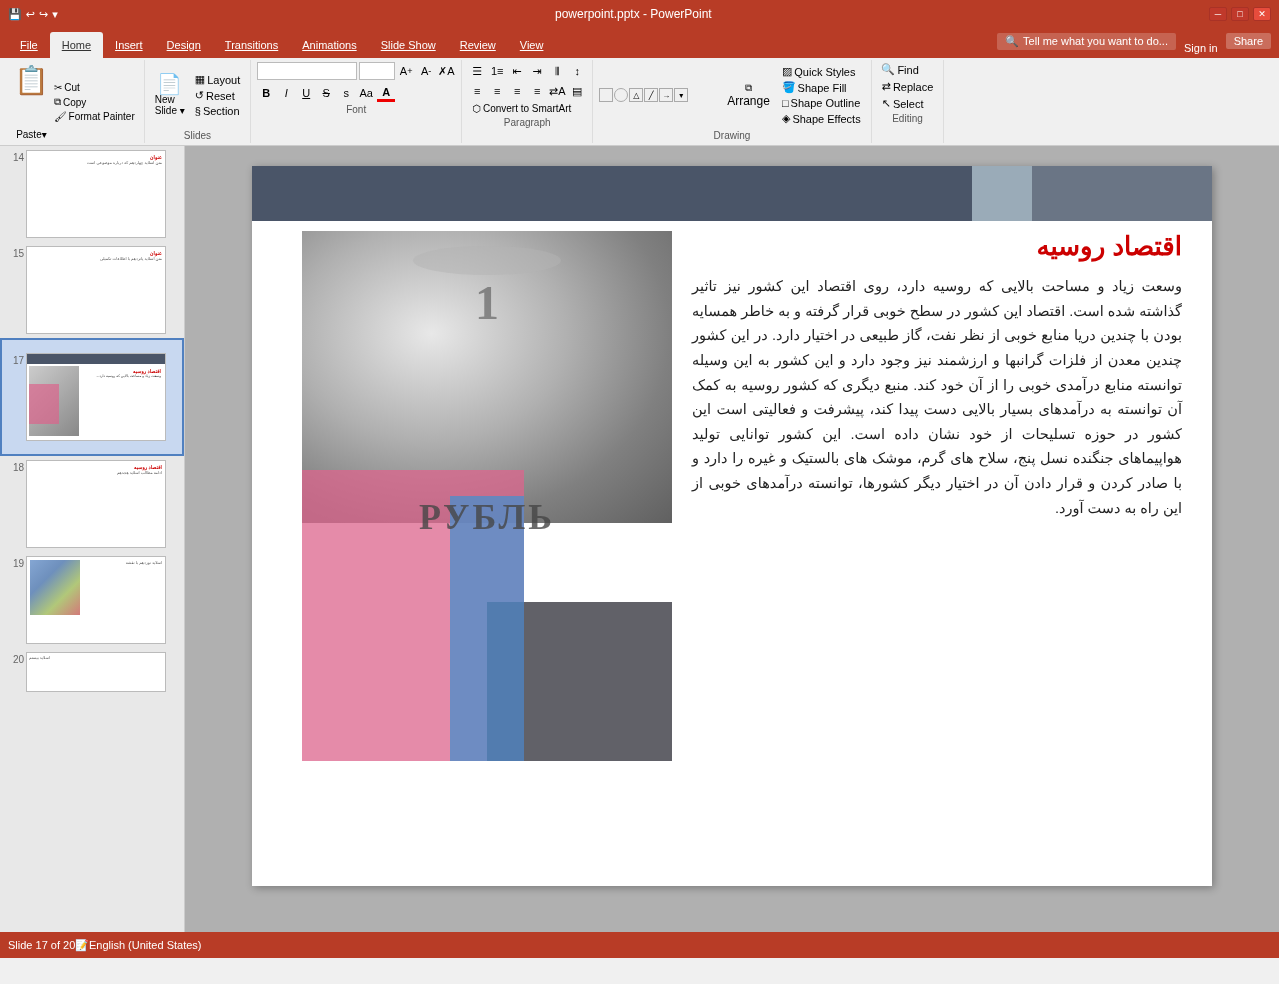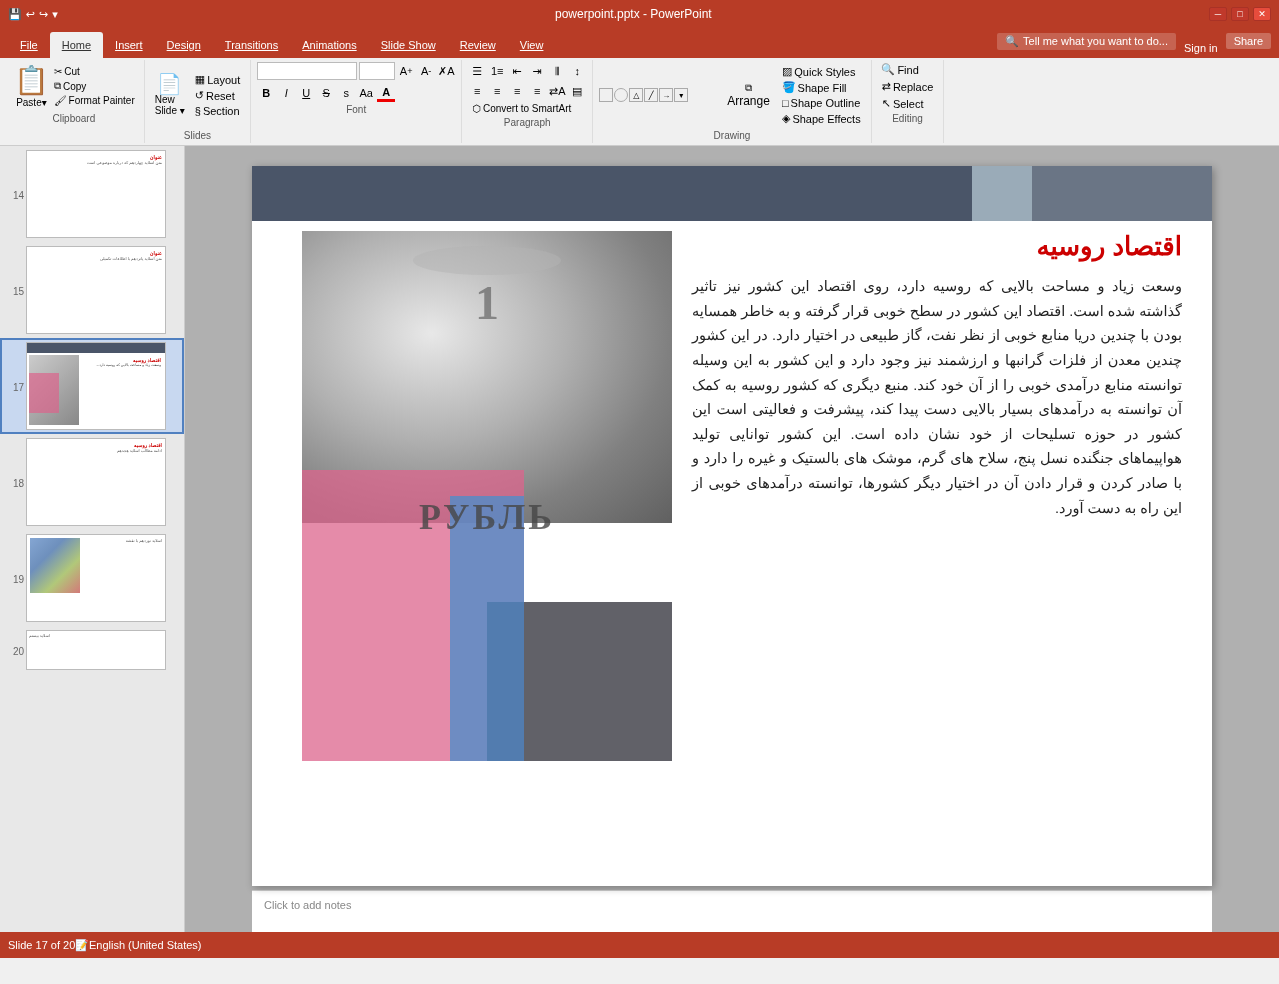--- a/index.html
+++ b/index.html
@@ -94,26 +94,26 @@
     
     #slide-panel {
       width: 185px;
       background: #e8e8e8;
       border-right: 1px solid #ccc;
       overflow-y: auto;
       overflow-x: hidden;
     }
     .slide-item {
       display: flex;
-      align-items: center;
+      align-items: flex-start;
       padding: 4px 6px;
       cursor: pointer;
       gap: 2px;
     }
-    .slide-item.active { background: #c8d8f0; border: 2px solid #5080c0; padding: 2px 4px; }
+    .slide-item.active { background: #c8d8f0; border: 2px solid #5080c0; padding: 13px 4px; }
     .slide-num { font-size: 10px; color: #666; min-width: 18px; text-align: right; margin-top: 2px; }
     .slide-thumb {
       width: 140px;
       height: 88px;
       background: white;
       border: 1px solid #bbb;
       overflow: hidden;
       position: relative;
       flex-shrink: 0;
     }
@@ -280,21 +280,21 @@
     <span style="background:rgba(255,255,255,0.25); padding:2px 8px; border-radius:2px; cursor:pointer;">Share</span>
   </div>
 </div>
 
 <div id="ribbon">
 
   <div class="clipboard-big">
     <div style="display:flex;align-items:center;gap:2px;">
       <div style="display:flex;flex-direction:column;align-items:center;cursor:pointer;padding:2px;">
         <div style="font-size:28px;">📋</div>
-        <div style="display:flex;align-items:center;font-size:10px;">
+        <div style="display:flex;align-items:center;font-size:10px;margin-top:32px;">
           <span>Paste</span>
             <span>▾</span>
         </div>
       </div>
       <div class="clipboard-small">
         <div class="clip-row">
           <span>✂</span>
           <span>Cut</span>
         </div>
         <div class="clip-row">
@@ -544,23 +544,20 @@
 
         <div class="dark-overlay"></div>
       </div>
 
       <div class="slide-text-area">
         <div class="slide-title">اقتصاد روسیه</div>
         <div class="slide-body">وسعت زیاد و مساحت بالایی که روسیه دارد، روی اقتصاد این کشور نیز تاثیر گذاشته شده است. اقتصاد این کشور در سطح خوبی قرار گرفته و به خاطر همسایه بودن با چندین دریا منابع خوبی از نظر نفت، گاز طبیعی  در اختیار دارد. در این کشور چندین معدن از فلزات گرانبها و ارزشمند نیز وجود دارد و این کشور به این وسیله توانسته منابع درآمدی خوبی را از آن خود کند. منبع دیگری که کشور روسیه به کمک آن توانسته به درآمدهای بسیار بالایی دست پیدا کند، پیشرفت و فعالیتی است این کشور در حوزه تسلیحات از خود نشان داده است. این کشور توانایی تولید هواپیماهای جنگنده نسل پنج، سلاح های گرم، موشک های بالستیک و غیره را دارد و با صادر کردن و قرار دادن آن در اختیار دیگر کشورها، توانسته درآمدهای خوبی از این راه به دست آورد.</div>
       </div>
     </div>
 
-    <div id="notes-area">
-      <span>Click to add notes</span>
-    </div>
   </div>
 </div>
 
 <div id="status-bar">
   <div class="status-left">
     <span>Slide 17 of 20</span>
     <span>📝</span>
     <span>English (United States)</span>
   </div>
 </div>

